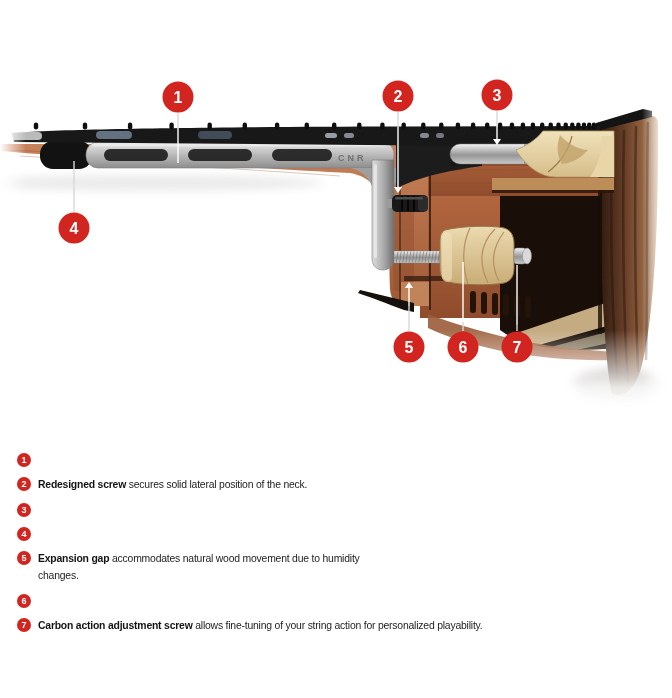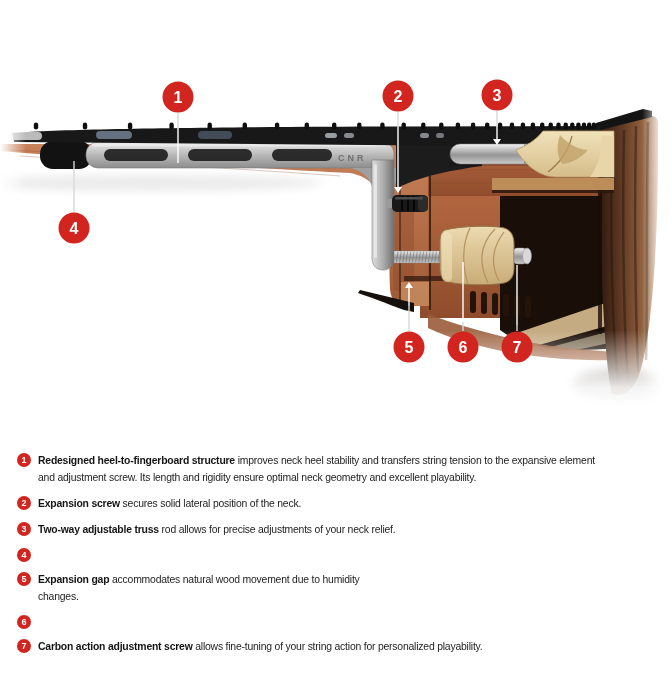--- a/index.html
+++ b/index.html
@@ -271,29 +271,27 @@
         <line x1="517" x2="517" y1="265" y2="325" stroke="#ffffff" stroke-width="1.4"></line>
         <line x1="517" x2="517" y1="325" y2="331" stroke="#d8d8d8" stroke-width="1.4"></line>
         <circle cx="517" cy="347" r="15.5" fill="#d2251f"></circle>
         <text x="517" y="347" text-anchor="middle" dy="5.5" font-size="16" font-weight="bold" fill="#ffffff">7</text>
       </g>
   </svg>
 
   <div class="legend" id="legend">
       <div class="legend-item">
         <span class="legend-bullet" style="background: rgb(210, 37, 31);">1</span>
-        <p class="legend-text"><strong>Redesigned heel-to-fingerboard structure</strong> improves neck heel stability and transfers string tension to the expansive element<br>and adjustment screw. Its length and rigidity ensure optimal neck geometry and excellent playability.</p>
       </div>
       <div class="legend-item">
         <span class="legend-bullet" style="background: rgb(210, 37, 31);">2</span>
-        <p class="legend-text"><strong>Expansion screw</strong> secures solid lateral position of the neck.</p>
+        <p class="legend-text"><strong>Redesigned screw</strong> secures solid lateral position of the neck.</p>
       </div>
       <div class="legend-item">
         <span class="legend-bullet" style="background: rgb(210, 37, 31);">3</span>
-        <p class="legend-text"><strong>Two-way adjustable truss</strong> rod allows for precise adjustments of your neck relief.</p>
       </div>
       <div class="legend-item">
         <span class="legend-bullet" style="background: rgb(210, 37, 31);">4</span>
       </div>
       <div class="legend-item">
         <span class="legend-bullet" style="background: rgb(210, 37, 31);">5</span>
         <p class="legend-text"><strong>Expansion gap</strong> accommodates natural wood movement due to humidity<br>changes.</p>
       </div>
       <div class="legend-item">
         <span class="legend-bullet" style="background: rgb(210, 37, 31);">6</span>

